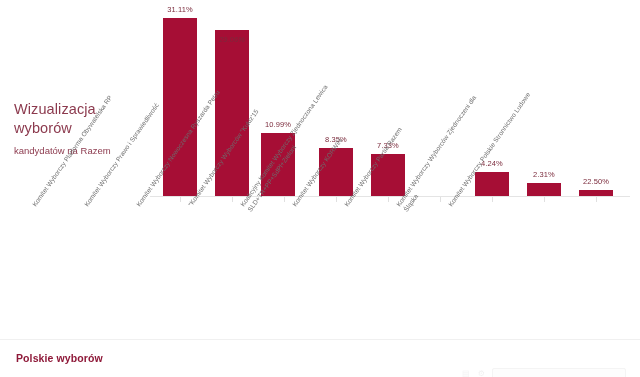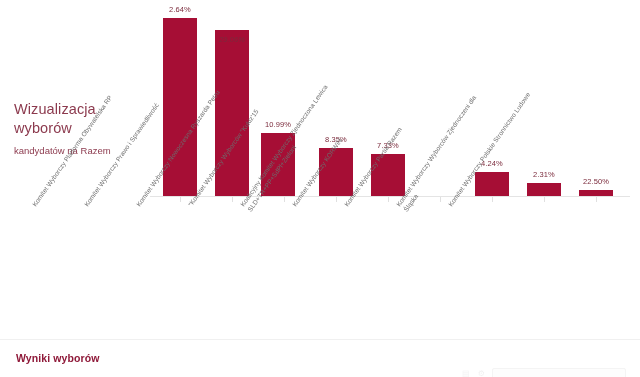--- a/index.html
+++ b/index.html
@@ -159,21 +159,21 @@
 
 <div id="heading-block">
   <div id="chart-title">Wizualizacja wyborów</div>
   <div id="chart-subtitle">kandydatów na Razem</div>
 </div>
 
 <div id="plot-area">
   <div id="baseline"></div>
 <div class="bar-slot" style="left: 6px;">
       <div class="bar" title="Komitet Wyborczy Platforma Obywatelska RP — 31.11%" style="height: 178px; background: rgb(166, 14, 53);"></div>
-      <div class="bar-label" style="bottom: 182px;">2.64%</div>
+      <div class="bar-label" style="bottom: 182px;">31.11%</div>
     </div>
     <div class="bar-slot" style="left: 58px;">
       <div class="bar" title="Komitet Wyborczy Prawo i Sprawiedliwość — 29.06%" style="height: 166px; background: rgb(166, 14, 53);"></div>
       <div class="bar-label" style="bottom: 152px; font-style: italic;">29.06%</div>
     </div>
     <div class="bar-slot" style="left: 104px;">
       <div class="bar" title="Komitet Wyborczy Nowoczesna Ryszarda Petru — 10.99%" style="height: 63px; background: rgb(166, 14, 53);"></div>
       <div class="bar-label" style="bottom: 67px;">10.99%</div>
     </div>
     <div class="bar-slot" style="left: 162px;">
@@ -231,15 +231,15 @@
       <div class="tick"></div>
       <div class="cat-text">Komitet Wyborczy Wyborców Zjednoczeni dla Śląska</div>
     </div>
     <div class="cat-slot" style="left: 422px;">
       <div class="tick"></div>
       <div class="cat-text">Komitet Wyborczy Polskie Stronnictwo Ludowe</div>
     </div>
   </div>
 
 <div id="footer-divider"></div>
-<div id="footer-title">Wyniki wyborów</div>
+<div id="footer-title">Polskie wyborów</div>
 <div id="footer-ghost-icons">▤ ⚙</div>
 <div id="footer-ghost"></div>
 
 </body></html>

